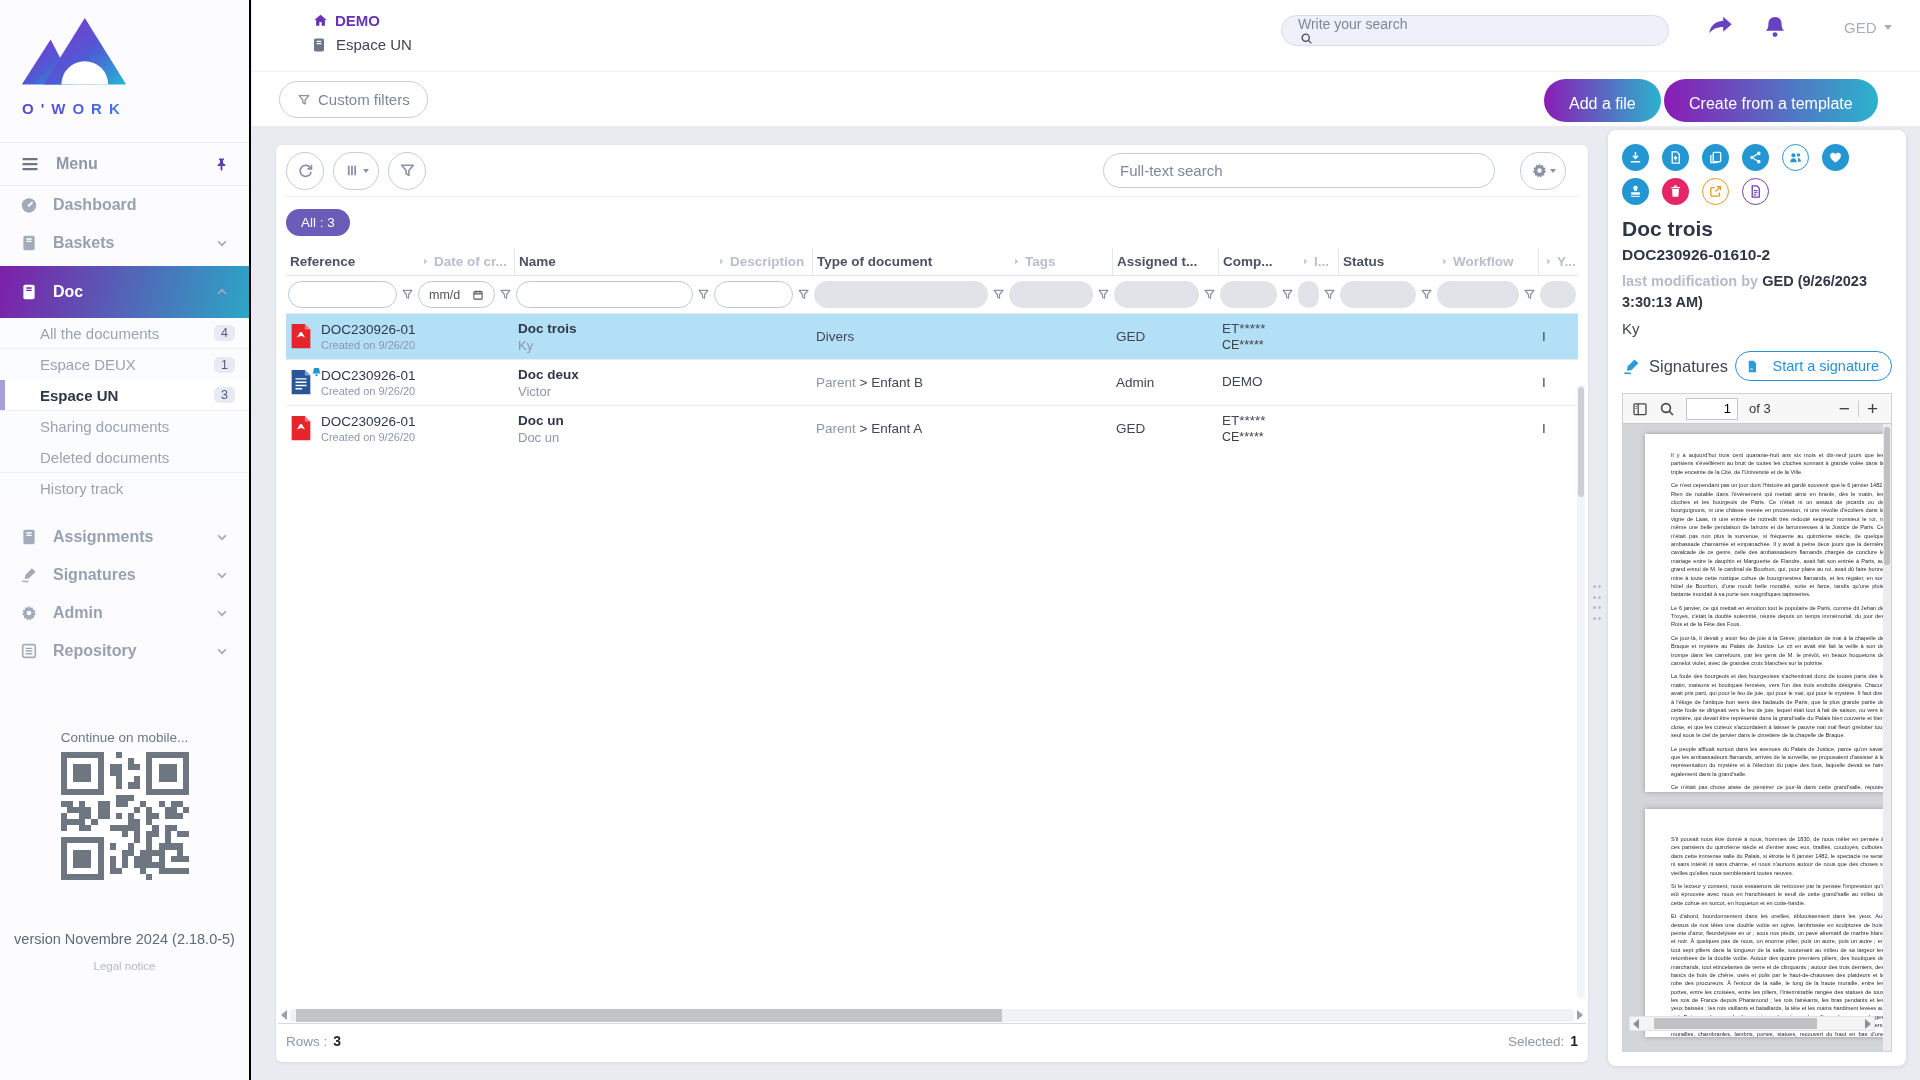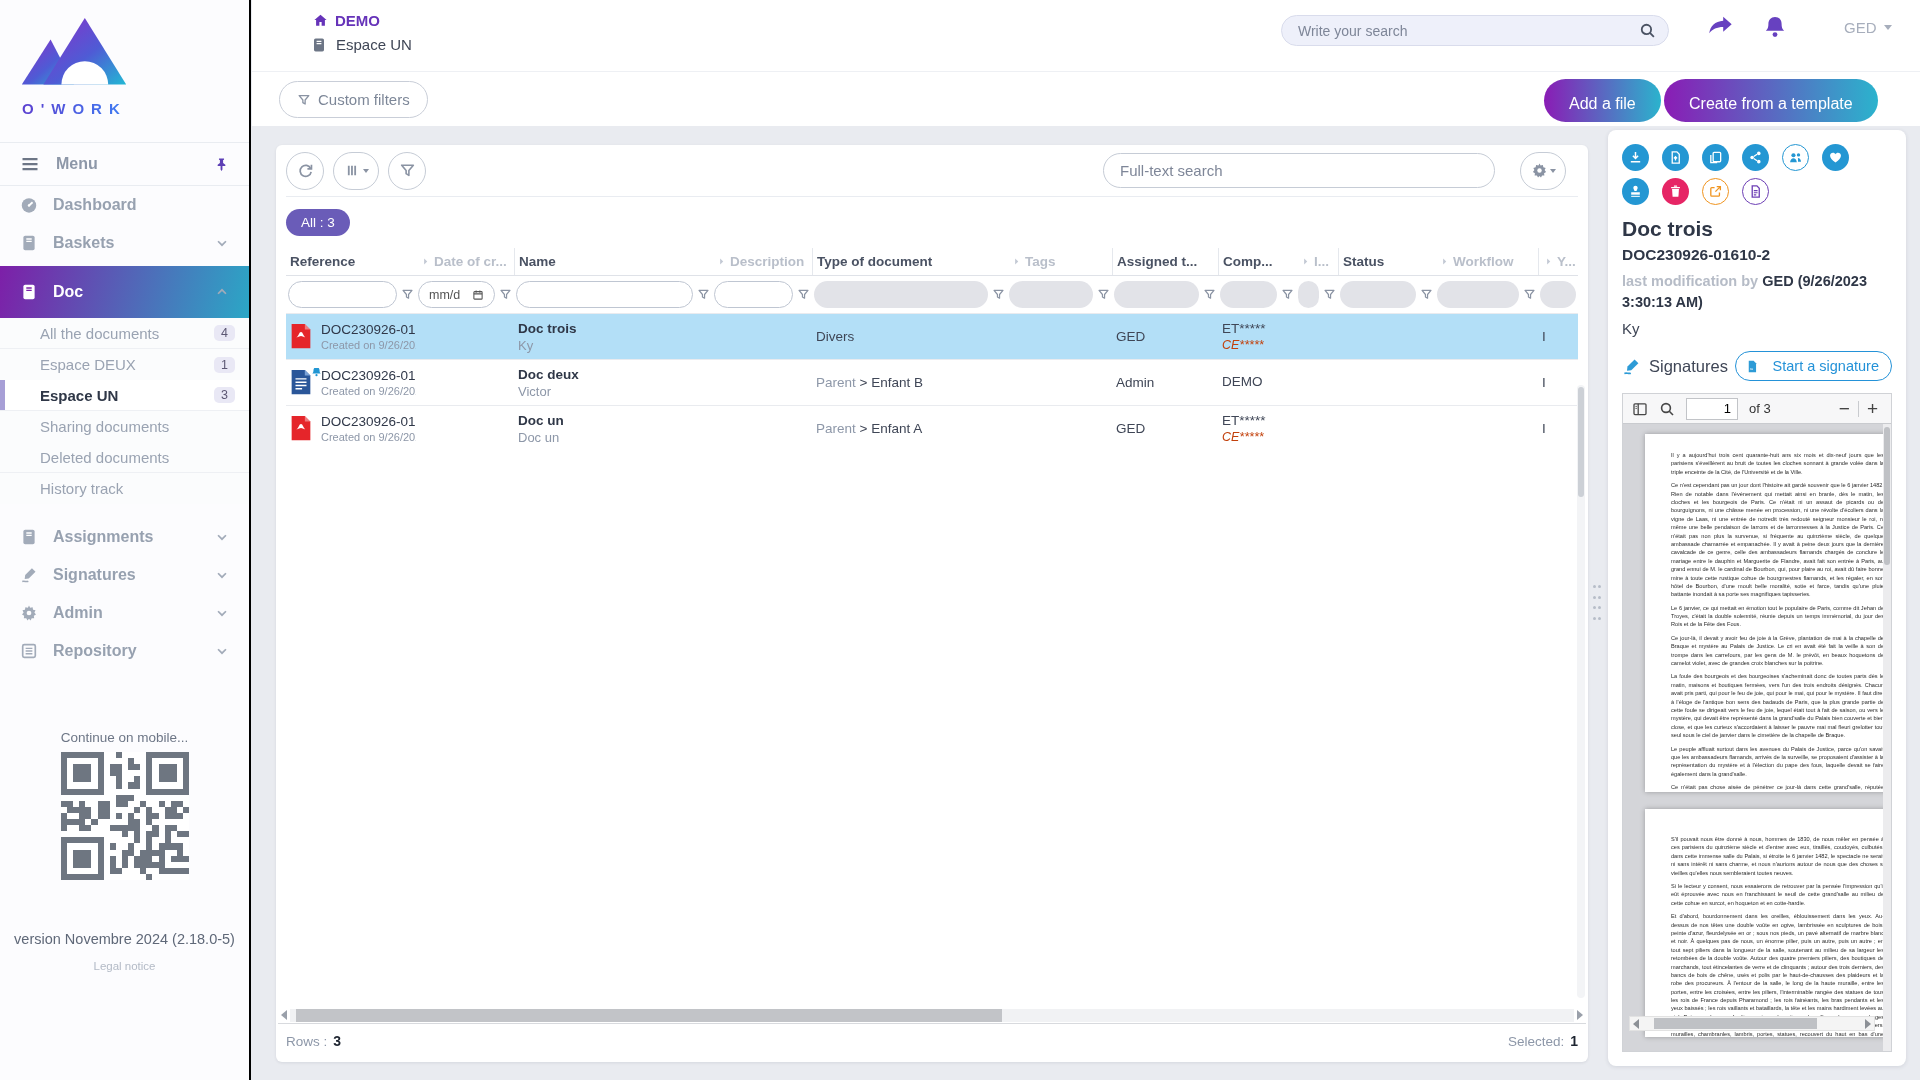--- a/index.html
+++ b/index.html
@@ -31,21 +31,21 @@
   .version{position:absolute;top:931px;width:100%;text-align:center;font-size:14.5px;color:#5f6878;}
   .legal{position:absolute;top:960px;width:100%;text-align:center;font-size:11.5px;color:#b3bac6;cursor:pointer;}
 
   
   .topbar{position:absolute;left:252px;top:0;right:0;height:126px;background:#fff;}
   .crumb1{position:absolute;left:61px;top:12px;display:flex;align-items:center;gap:7px;color:#6633b9;font-weight:bold;font-size:15px;}
   .crumb1 .ic{width:15px;}
   .crumb2{position:absolute;left:59px;top:36px;display:flex;align-items:center;gap:9px;color:#3f4656;font-size:15px;}
   .crumb2 .ic{width:16px;color:#6d7686;}
   .toprule{position:absolute;left:0;right:0;top:71px;border-top:1px solid #eef0f4;}
-  .search-pill{position:absolute;left:1029px;top:15px;width:388px;height:31px;border:1px solid #d9dcec;background:#eef0fa;border-radius:16px;display:flex;padding:0 12px 0 16px;}
+  .search-pill{position:absolute;left:1029px;top:15px;width:388px;height:31px;border:1px solid #d9dcec;background:#eef0fa;border-radius:16px;display:flex;padding:0 12px 0 16px;flex-direction:column;}
   .search-pill input{flex:1;border:none;background:transparent;outline:none;font-size:14px;color:#3f4656;font-family:inherit;}
   .search-pill input::placeholder{color:#7e8698;}
   .search-pill .mag{width:17px;color:#4a5263;}
   .hdr-ic{position:absolute;top:13px;width:27px;height:27px;color:#6741c0;cursor:pointer;}
   .user-menu{position:absolute;left:1592px;top:19px;display:flex;align-items:center;gap:7px;color:#a7aebc;font-size:15px;cursor:pointer;}
   .caret-down{width:0;height:0;border-left:4.5px solid transparent;border-right:4.5px solid transparent;border-top:5.5px solid #a7aebc;}
   .cf-btn{position:absolute;left:27px;top:81px;height:37px;border:1.5px solid #c9ced8;border-radius:19px;background:#fff;display:flex;align-items:center;gap:7px;padding:0 17px;color:#7d8798;font-size:15px;cursor:pointer;}
   .cf-btn .fun{width:14px;}
   .grad-btn{position:absolute;top:79px;height:43px;border:none;border-radius:22px;background:linear-gradient(90deg,#8a1cb5,#2bb3cd);color:#fff;font-size:16px;padding:16px 25px;font-family:inherit;cursor:pointer;}
 
@@ -76,21 +76,21 @@
   .row{height:46px;border-top:1px solid #e9ebef;align-items:center;cursor:pointer;}
   .row:last-of-type{border-bottom:1px solid #e9ebef;}
   .row.sel{background:#b3dff7;}
   .cell{padding-left:4px;overflow:hidden;white-space:nowrap;font-size:13.5px;color:#3f4656;}
   .refcell{display:flex;align-items:center;gap:9px;}
   .ref1{font-size:13.5px;color:#303849;}
   .sub2{font-size:11px;color:#8d97a8;margin-top:2px;}
   .nm1{font-size:13.5px;font-weight:bold;color:#2f3747;}
   .nm2{font-size:13px;color:#8d97a8;margin-top:2px;}
   .tp .pp{color:#8d97a8;}
-  .comp2{font-size:12.5px;color:#c2410c;margin-top:2px;font-style:italic;}
+  .comp2{font-size:12.5px;color:#404040;margin-top:2px;}
   .docic{position:relative;width:22px;min-width:22px;}
   .bellb{position:absolute;left:21px;top:-3px;width:11px;color:#2196d3;}
   .vscroll{position:absolute;right:3px;top:240px;bottom:64px;width:8px;background:#f3f4f6;border-radius:4px;}
   .vscroll .th1{position:absolute;top:2px;left:1px;width:6px;height:110px;border-radius:3px;background:#ccd0d6;}
   .hscroll{position:absolute;left:2px;right:2px;bottom:38px;height:17px;display:flex;align-items:center;border-bottom:1px solid #d8dade;background:#fff;}
   .hs-track{flex:1;height:13px;background:#f1f2f4;position:relative;}
   .hs-thumb{position:absolute;left:6px;top:0;height:13px;width:55%;background:#c2c4c8;cursor:grab;}
   .arr{width:0;height:0;border-top:5px solid transparent;border-bottom:5px solid transparent;margin:0 3px;cursor:pointer;}
   .arr.l{border-right:6px solid #9aa0aa;}
   .arr.r{border-left:6px solid #9aa0aa;}

